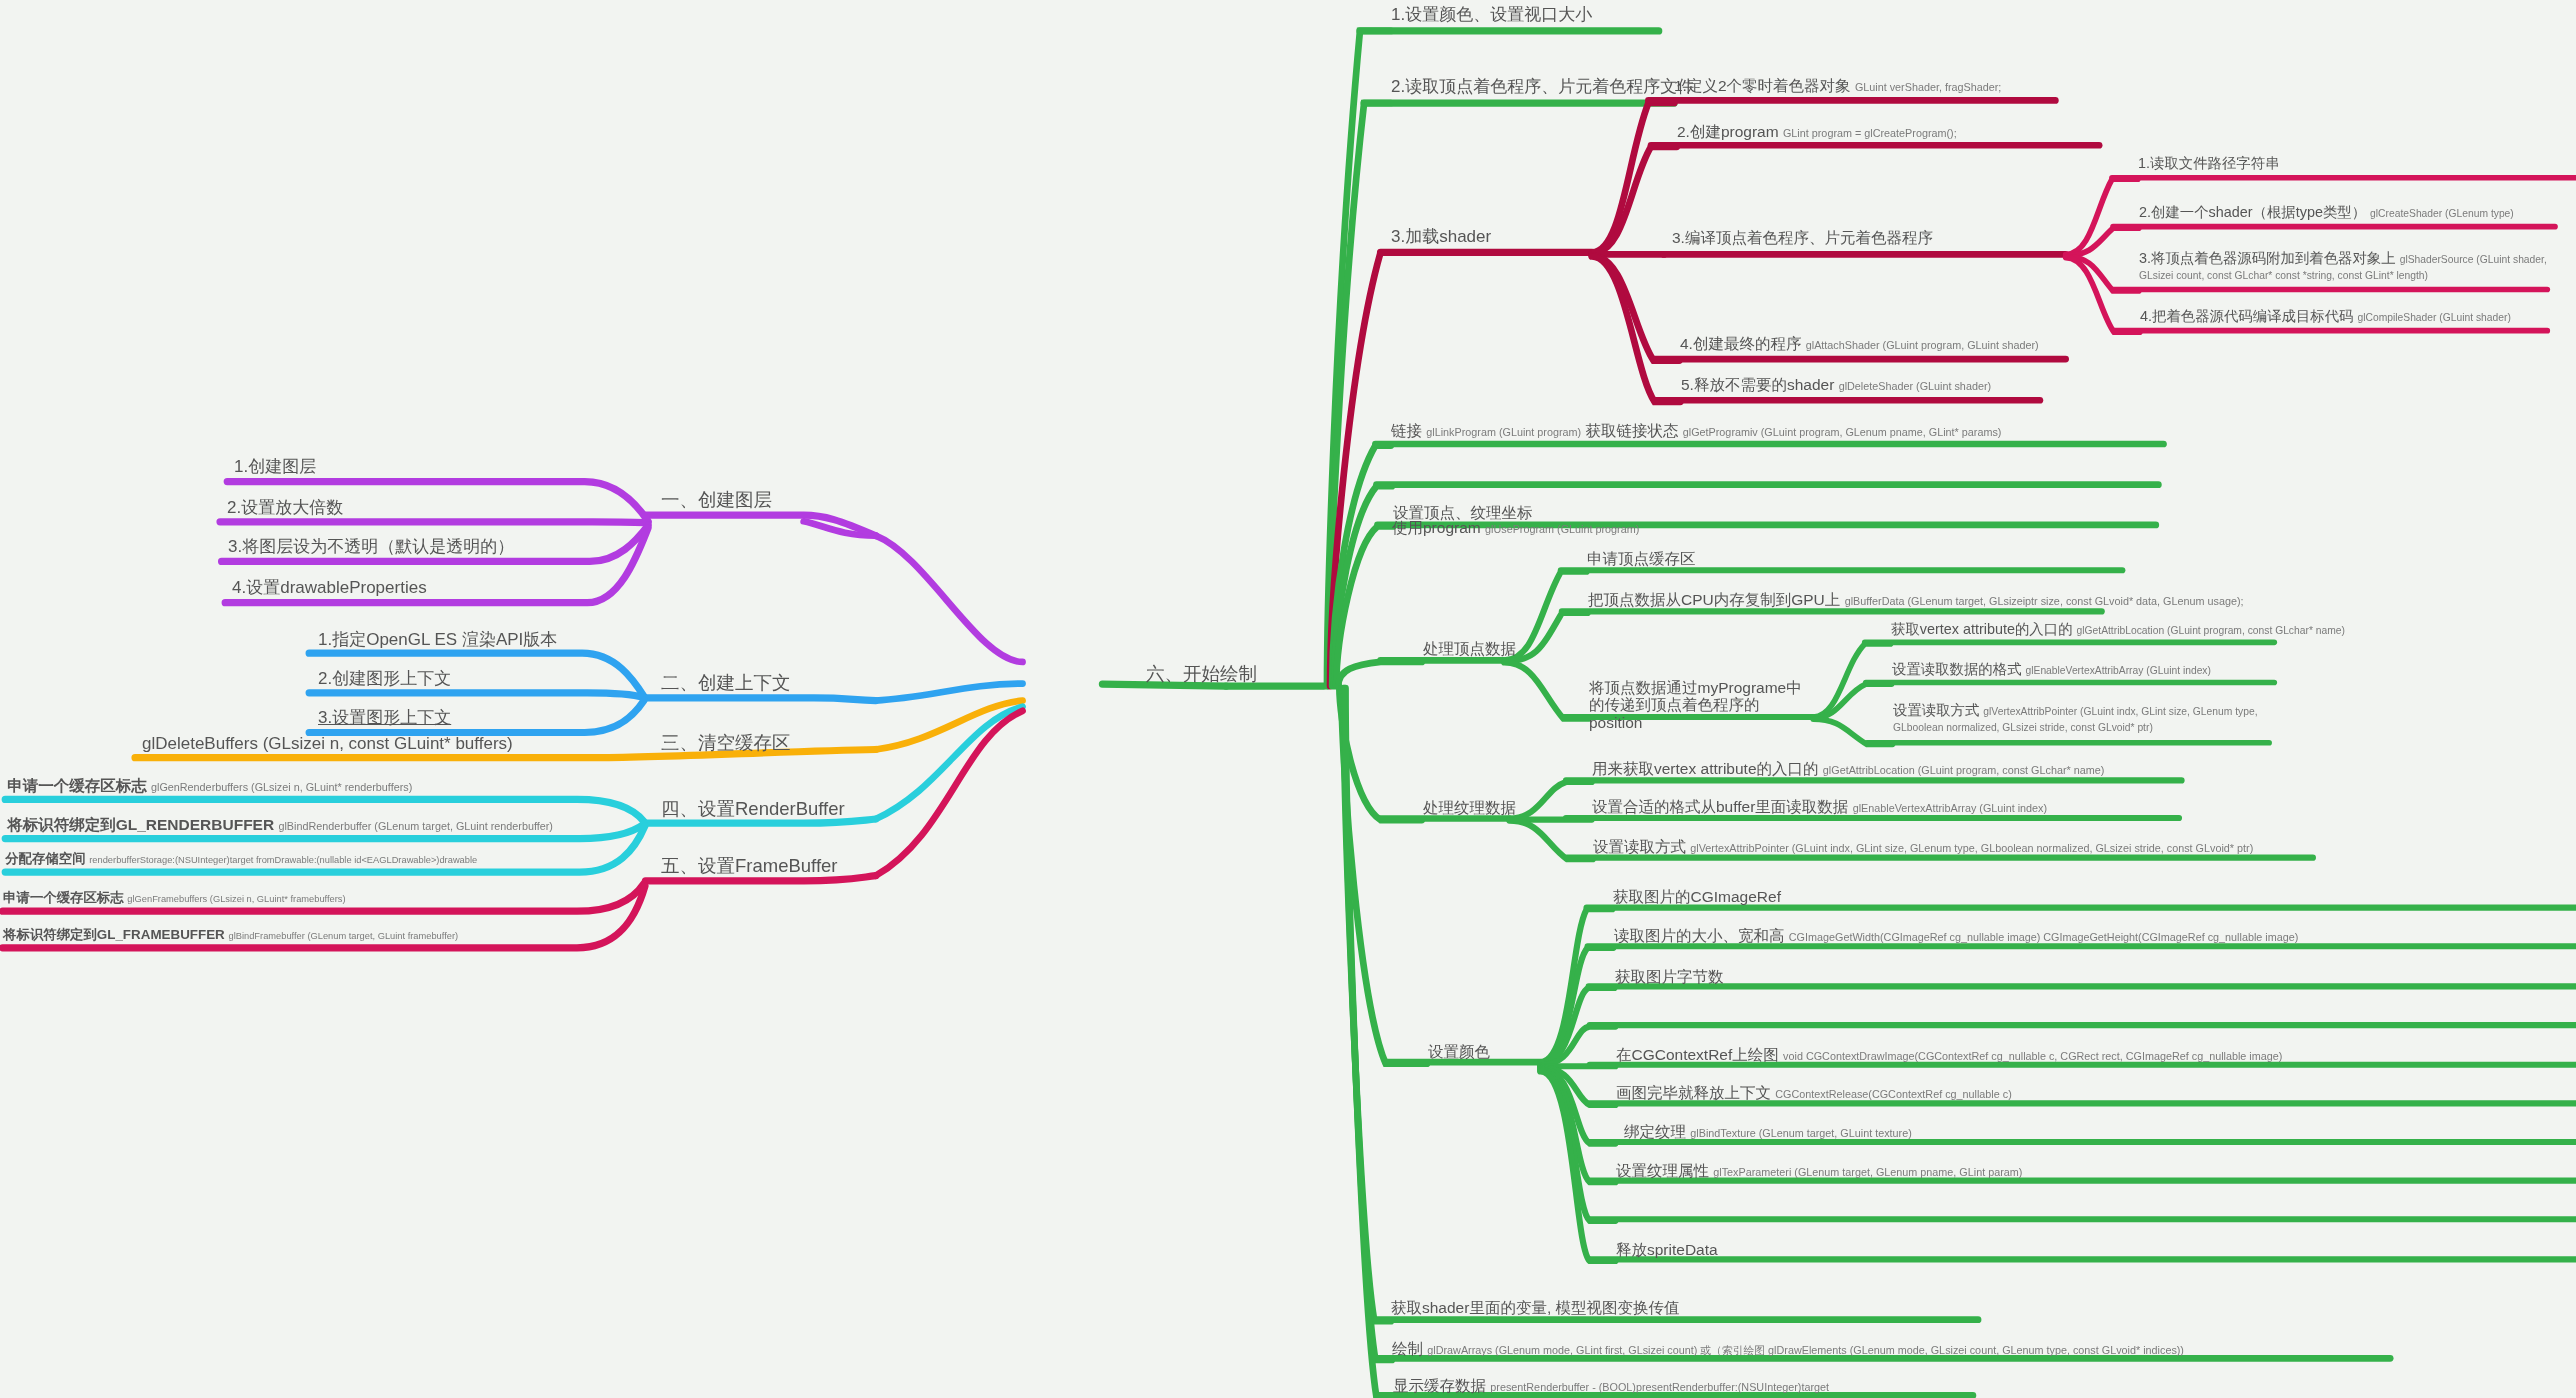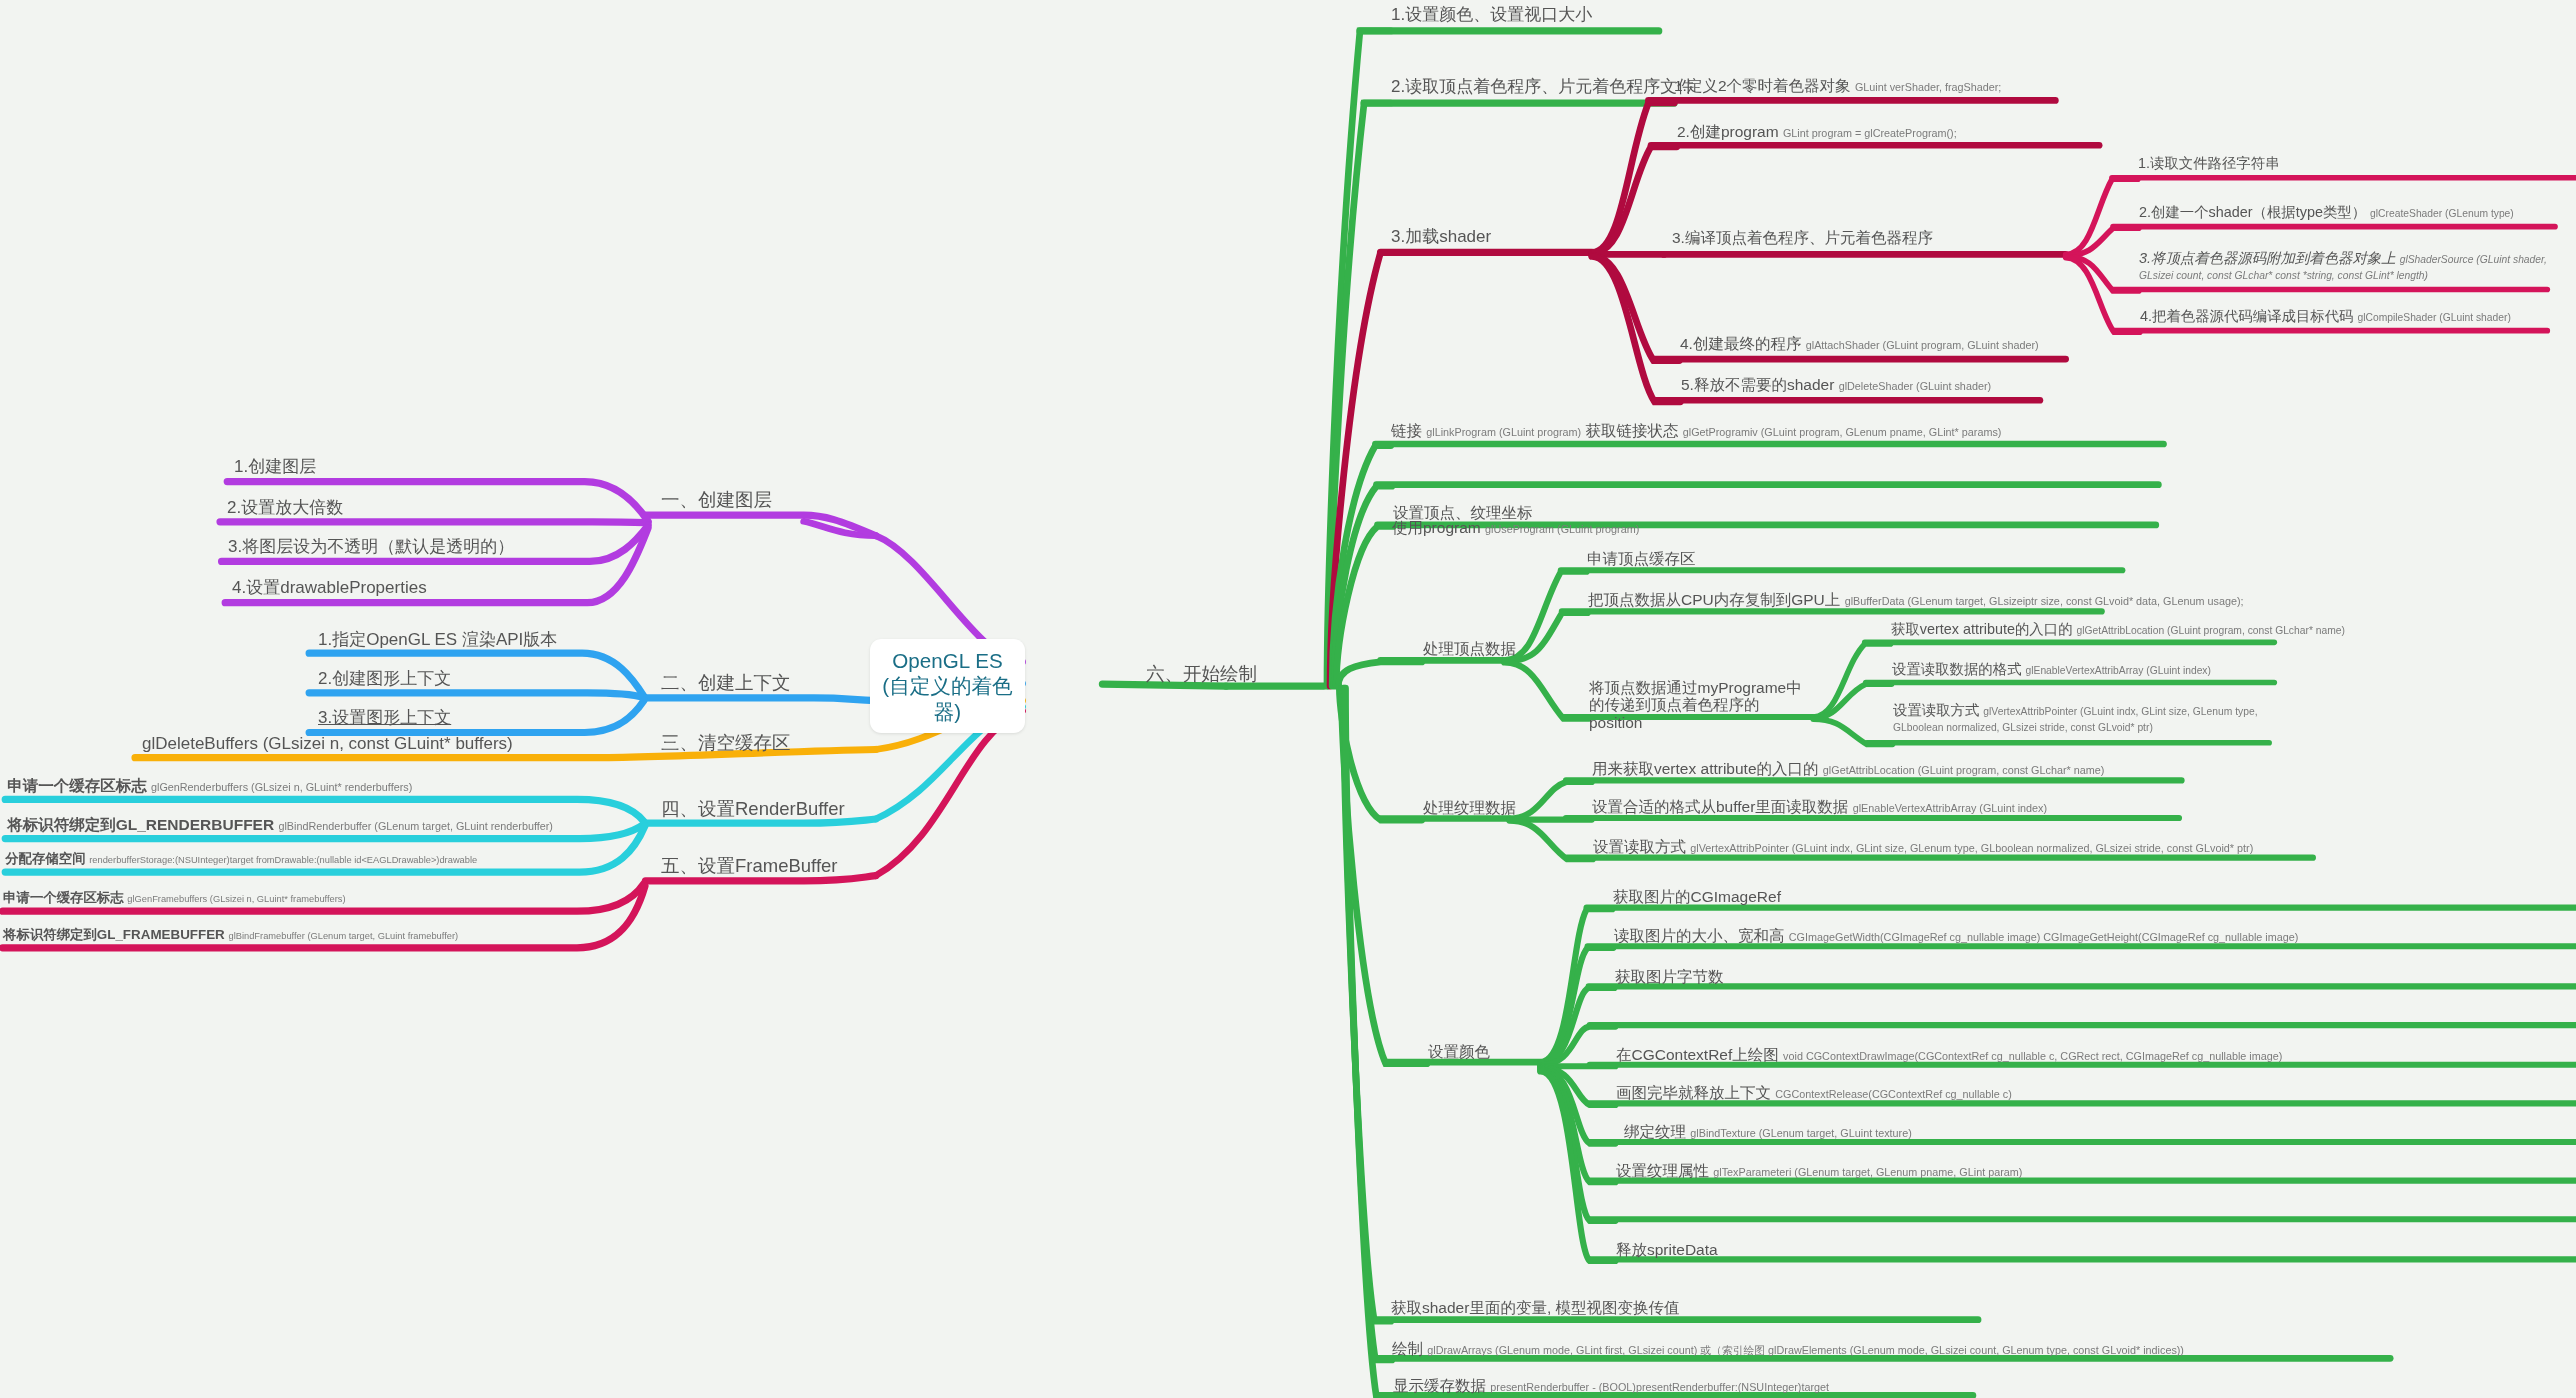--- a/index.html
+++ b/index.html
@@ -172,27 +172,20 @@
       <path d="M2608,1336 C2608,1600 2640,2400 2668,2565 L2700,2565" stroke="#35b14a" stroke-width="13"></path>
       <path d="M2668,2562 L3840,2562" stroke="#35b14a" stroke-width="13"></path>
       <path d="M2610,1336 C2610,1620 2642,2470 2670,2640 L2702,2640" stroke="#35b14a" stroke-width="13"></path>
       <path d="M2670,2637 L4640,2637" stroke="#35b14a" stroke-width="13"></path>
       <path d="M2612,1336 C2612,1640 2644,2540 2672,2712 L2704,2712" stroke="#35b14a" stroke-width="13"></path>
       <path d="M2672,2709 L3830,2709" stroke="#35b14a" stroke-width="13"></path>
 
     </g>
   </svg>
 
-  <div id="central" style="left:870px;top:639px;width:155px;height:94px;">
-    <div>
-      <div>OpenGL ES</div>
-      <div>(自定义的着色</div>
-      <div>器)</div>
-    </div>
-  </div>
 
   <div class="node lvl1" style="left:661px;top:490px;">一、创建图层</div>
   <div class="node lvl1" style="left:661px;top:673px;">二、创建上下文</div>
   <div class="node lvl1" style="left:661px;top:733px;">三、清空缓存区</div>
   <div class="node lvl1" style="left:661px;top:799px;">四、设置RenderBuffer</div>
   <div class="node lvl1" style="left:661px;top:856px;">五、设置FrameBuffer</div>
 
   <div class="node lvl2" style="left:234px;top:457px;">1.创建图层</div>
   <div class="node lvl2" style="left:227px;top:498px;">2.设置放大倍数</div>
   <div class="node lvl2" style="left:228px;top:537px;">3.将图层设为不透明（默认是透明的）</div>
@@ -248,21 +241,21 @@
   <div class="node lvl3" style="left:1681px;top:376px;">
     <span class="zh">5.释放不需要的shader</span>
     <span class="api">glDeleteShader (GLuint shader)</span>
   </div>
 
   <div class="node lvl4" style="left:2138px;top:155px;">1.读取文件路径字符串</div>
   <div class="node lvl4" style="left:2139px;top:204px;">
     <span class="zh">2.创建一个shader（根据type类型）</span>
     <span class="api">glCreateShader (GLenum type)</span>
   </div>
-  <div class="node lvl4 two-line" style="left:2139px;top:250px;width:412px;font-style:italic;">
+  <div class="node lvl4 two-line" style="left:2139px;top:250px;width:412px;">
     <span class="zh">3.将顶点着色器源码附加到着色器对象上</span>
     <span class="api">glShaderSource (GLuint shader, GLsizei count, const GLchar* const *string, const GLint* length)</span>
   </div>
   <div class="node lvl4" style="left:2140px;top:308px;">
     <span class="zh">4.把着色器源代码编译成目标代码</span>
     <span class="api">glCompileShader (GLuint shader)</span>
   </div>
 
   <div class="node lvl3" style="left:1391px;top:422px;">
     <span class="zh">链接</span>

